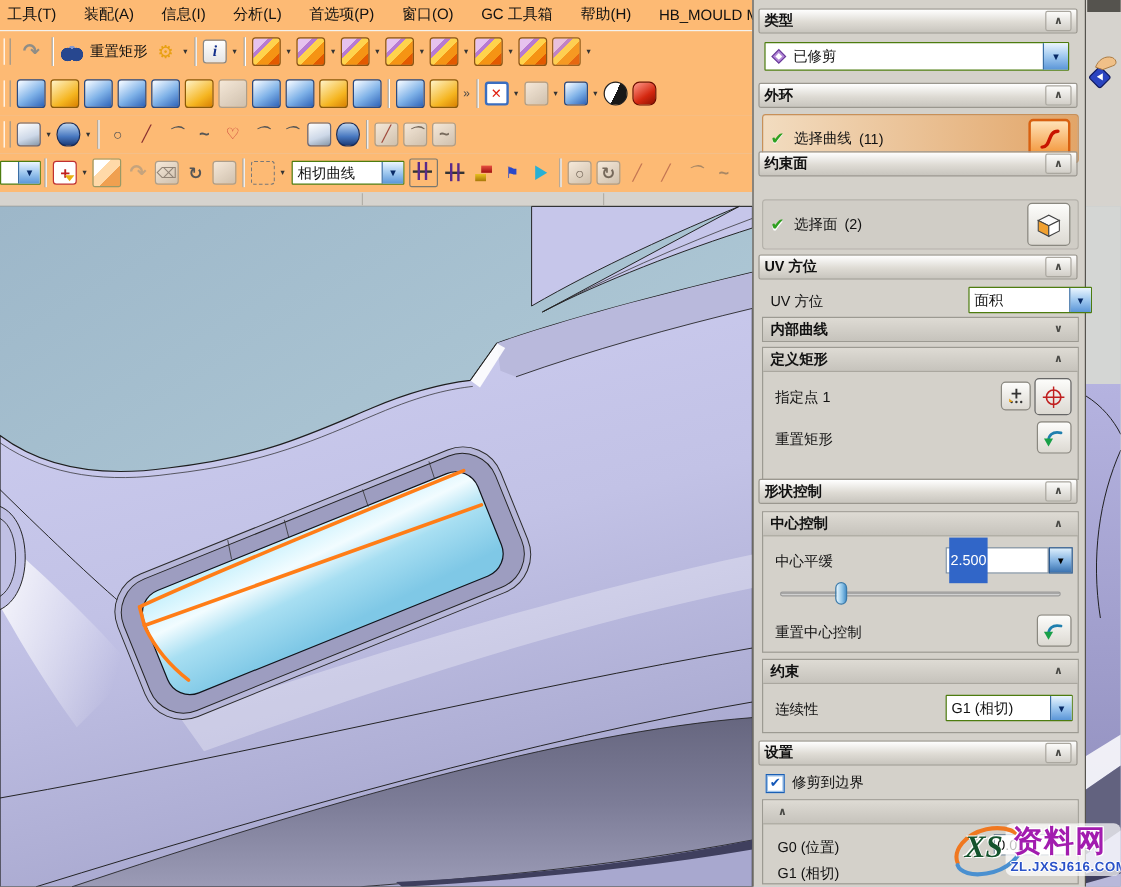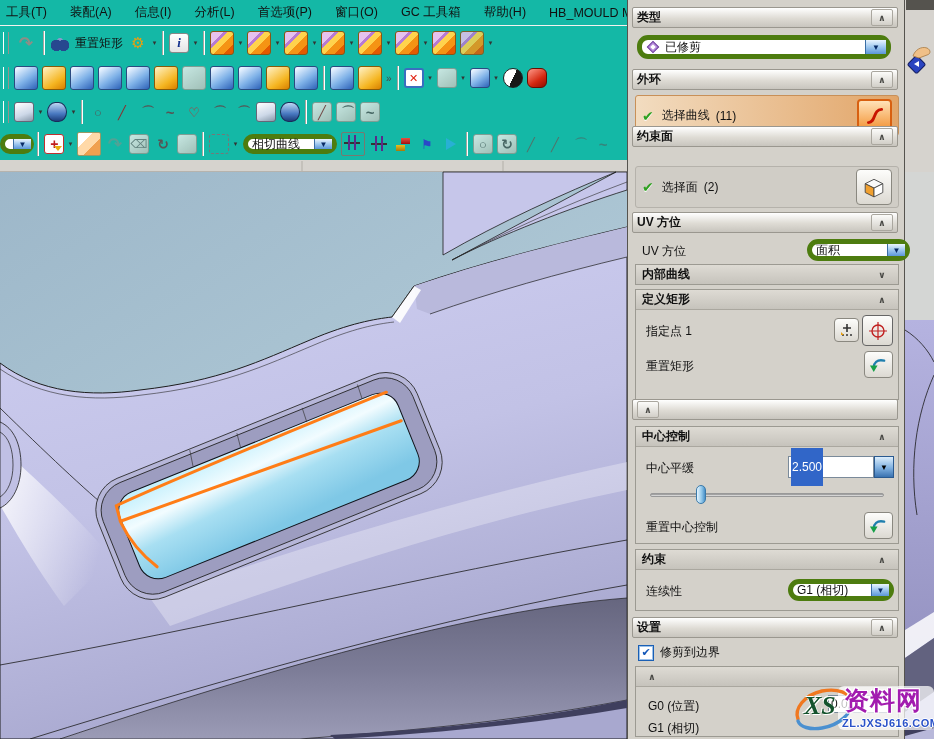--- a/index.html
+++ b/index.html
@@ -1,21 +1,21 @@
 <!DOCTYPE html>
 <html><head>
 <meta charset="utf-8">
 <style>
   html,body{margin:0;padding:0}
   body{width:934px;height:739px;position:relative;overflow:hidden;
        font-family:"Liberation Sans","DejaVu Sans",sans-serif;font-size:12px;
        background:#d6d3ce;color:#111}
   .abs{position:absolute}
   
-  .bar{position:absolute;left:0;width:627px;background:#14b8a6;display:flex;align-items:center;box-sizing:border-box}
+  .bar{position:absolute;left:0;width:627px;background:#fdba74;display:flex;align-items:center;box-sizing:border-box}
   .menubar{top:0;height:25px;gap:21px;padding-left:5px;font-size:12.5px}
   .menu-item{white-space:nowrap;cursor:default;padding:2px 1px}
   .row2{top:25px;height:35px;border-top:1px solid #f4f2ee}
   .row3a{top:60px;height:36px}
   .row3b{top:96px;height:32px}
   .row4{top:128px;height:32px}
   .grip{width:4px;height:22px;border-left:1px solid #fff;border-right:1px solid #96938c;margin:0 3px;flex:none}
   .sep{width:1px;height:24px;background:#a8a59e;border-right:1px solid #fff;margin:0 3px;flex:none}
   .tbi{width:20px;height:20px;border-radius:3px;margin:0 2px;flex:none;position:relative;
        display:inline-flex;align-items:center;justify-content:center;font-size:13px;box-sizing:border-box}
@@ -57,22 +57,22 @@
   .ic-cross{background:
       linear-gradient(#5a2a8a,#5a2a8a) 6px 2px/2px 15px no-repeat,
       linear-gradient(#5a2a8a,#5a2a8a) 12px 2px/2px 15px no-repeat,
       linear-gradient(#333,#333) 2px 9px/16px 2px no-repeat}
   .ic-chain{background:
       linear-gradient(#e8c020,#a87808) 3px 11px/9px 6px no-repeat,
       linear-gradient(#e85040,#a01010) 8px 4px/9px 6px no-repeat}
   .g-flagb::before{content:"⚑";color:#2a48c8;font-size:13px}
   .g-arrow-cyan::before{content:"";width:0;height:0;border-top:6px solid transparent;
       border-bottom:6px solid transparent;border-left:10px solid #28b0d4}
-  .combo{height:20px;background:#fff;border:5px solid #4d7c0f;display:flex;align-items:center;
-         box-sizing:border-box;border-radius:11px;flex:none}
+  .combo{height:20px;background:#fff;border:1px solid #4d7c0f;display:flex;align-items:center;
+         box-sizing:border-box;border-radius:1px;flex:none}
   .combo .val{flex:1;padding:0 4px;white-space:nowrap;overflow:hidden;font-size:12px}
   .cbtn{width:17px;height:100%;background:linear-gradient(#eaf5fe,#9fc8ef 50%,#5b96d8);
         border-left:1px solid #3a6ea5;display:flex;align-items:center;justify-content:center;
         color:#082a66;font-size:8px;flex:none}
   .cbtn::before{content:"▼"}
   
   .dialog{position:absolute;left:627px;top:0;width:278px;height:739px;background:#d4d1ca;
           border-left:1px solid #55534e;border-right:1px solid #55534e;box-sizing:border-box;z-index:4}
   .sec{position:absolute;left:4px;width:266px;height:21px;border:1px solid #9a978f;border-radius:2px;
        background:linear-gradient(#ffffff,#dedbd4 55%,#c8c5be);display:flex;align-items:center;
@@ -432,20 +432,21 @@
     <span class="lbl abs" style="left:10px;top:68px">重置矩形</span>
     <span class="sqbtn abs" style="left:228px;top:61px;width:29px;height:27px">
       <svg width="19" height="19" viewBox="0 0 20 20">
         <path d="M16,6 C8,4 5,9 5,13" fill="none" stroke="#1f7fae" stroke-width="2.4" stroke-linecap="round"></path>
         <polygon points="1,11 9,11 5,18" fill="#18a048"></polygon>
       </svg>
     </span>
   </div>
 
   <div class="sec" style="top:399px">
+    <span class="t">形状控制</span>
     <span class="chev">∧</span>
   </div>
 
   <div class="gbox" style="top:426px;height:118px">
     <div class="ghead">
       <span class="t">中心控制</span>
       <span class="chev" style="border:none;background:none">∧</span>
     </div>
     <span class="lbl abs" style="left:10px;top:33px">中心平缓</span>
     <div class="abs" style="left:152px;top:29px;width:106px;height:22px;display:flex">

